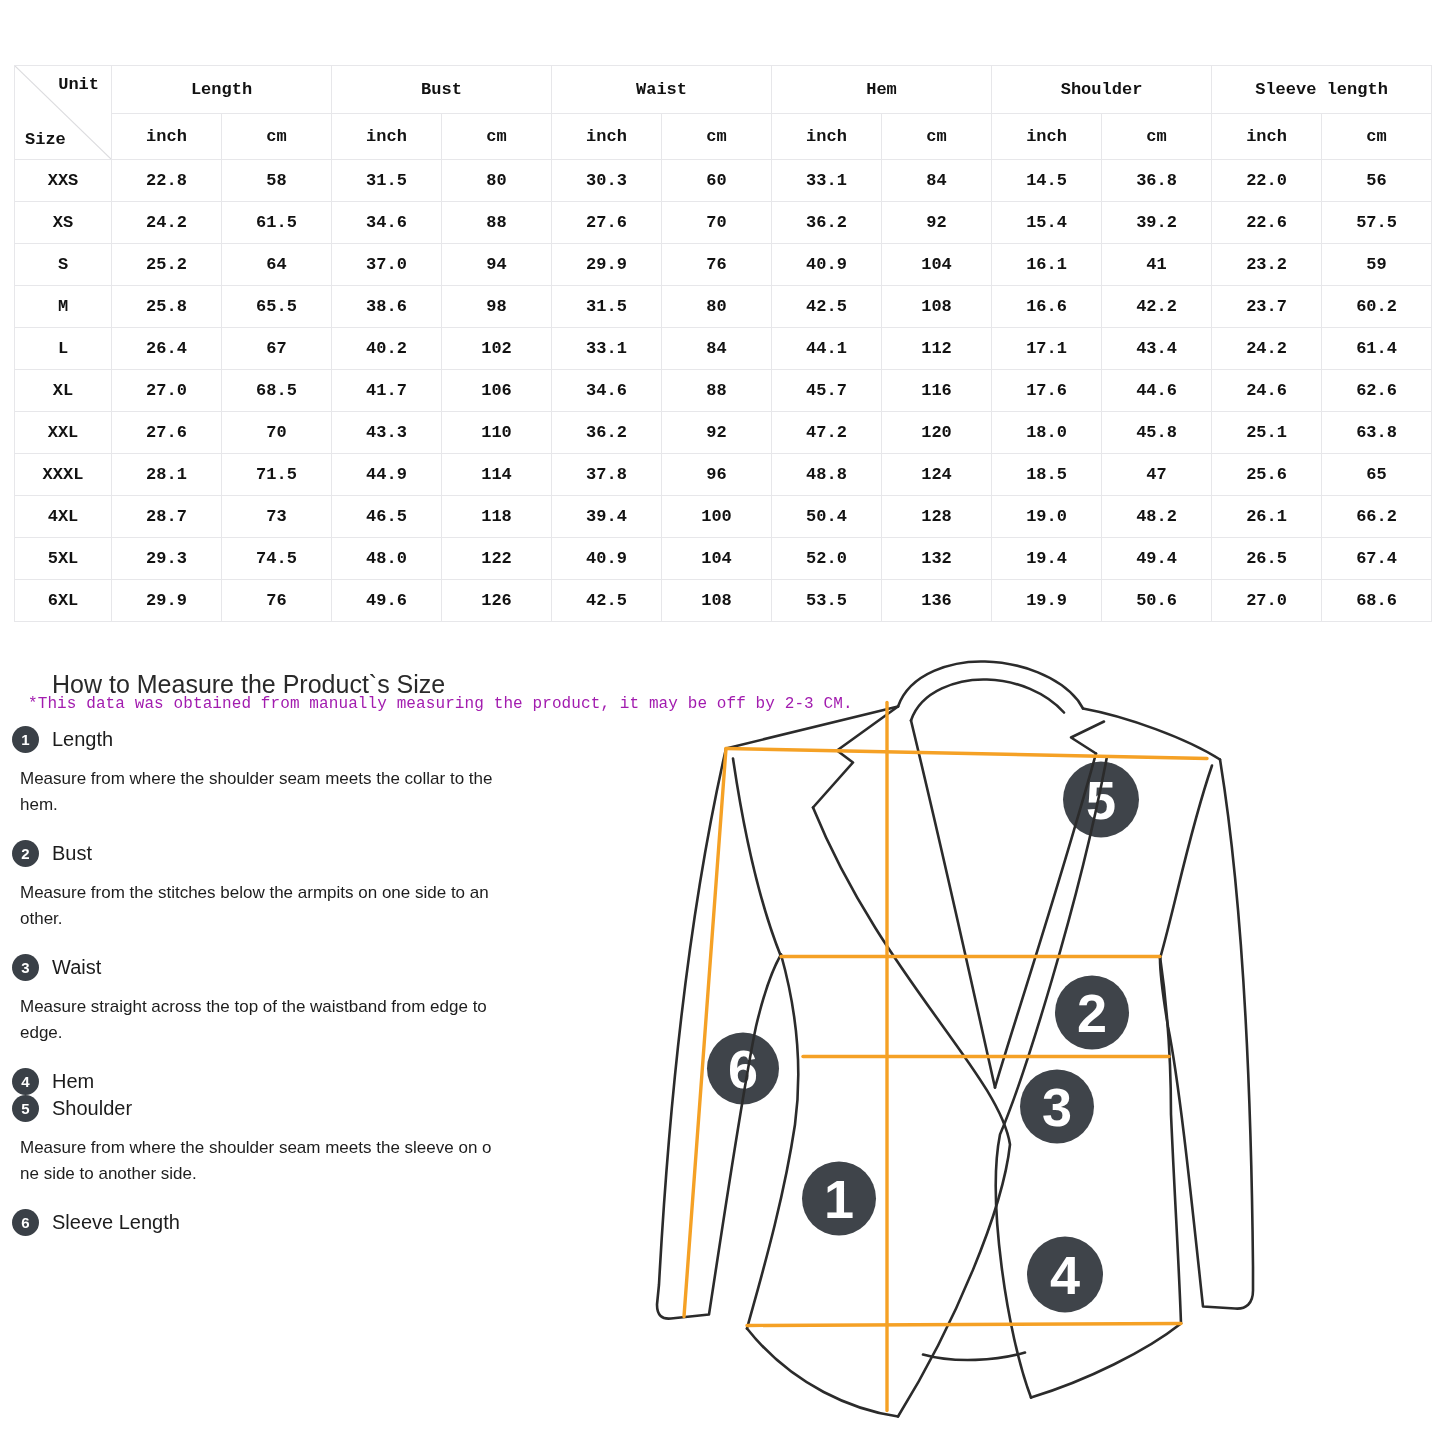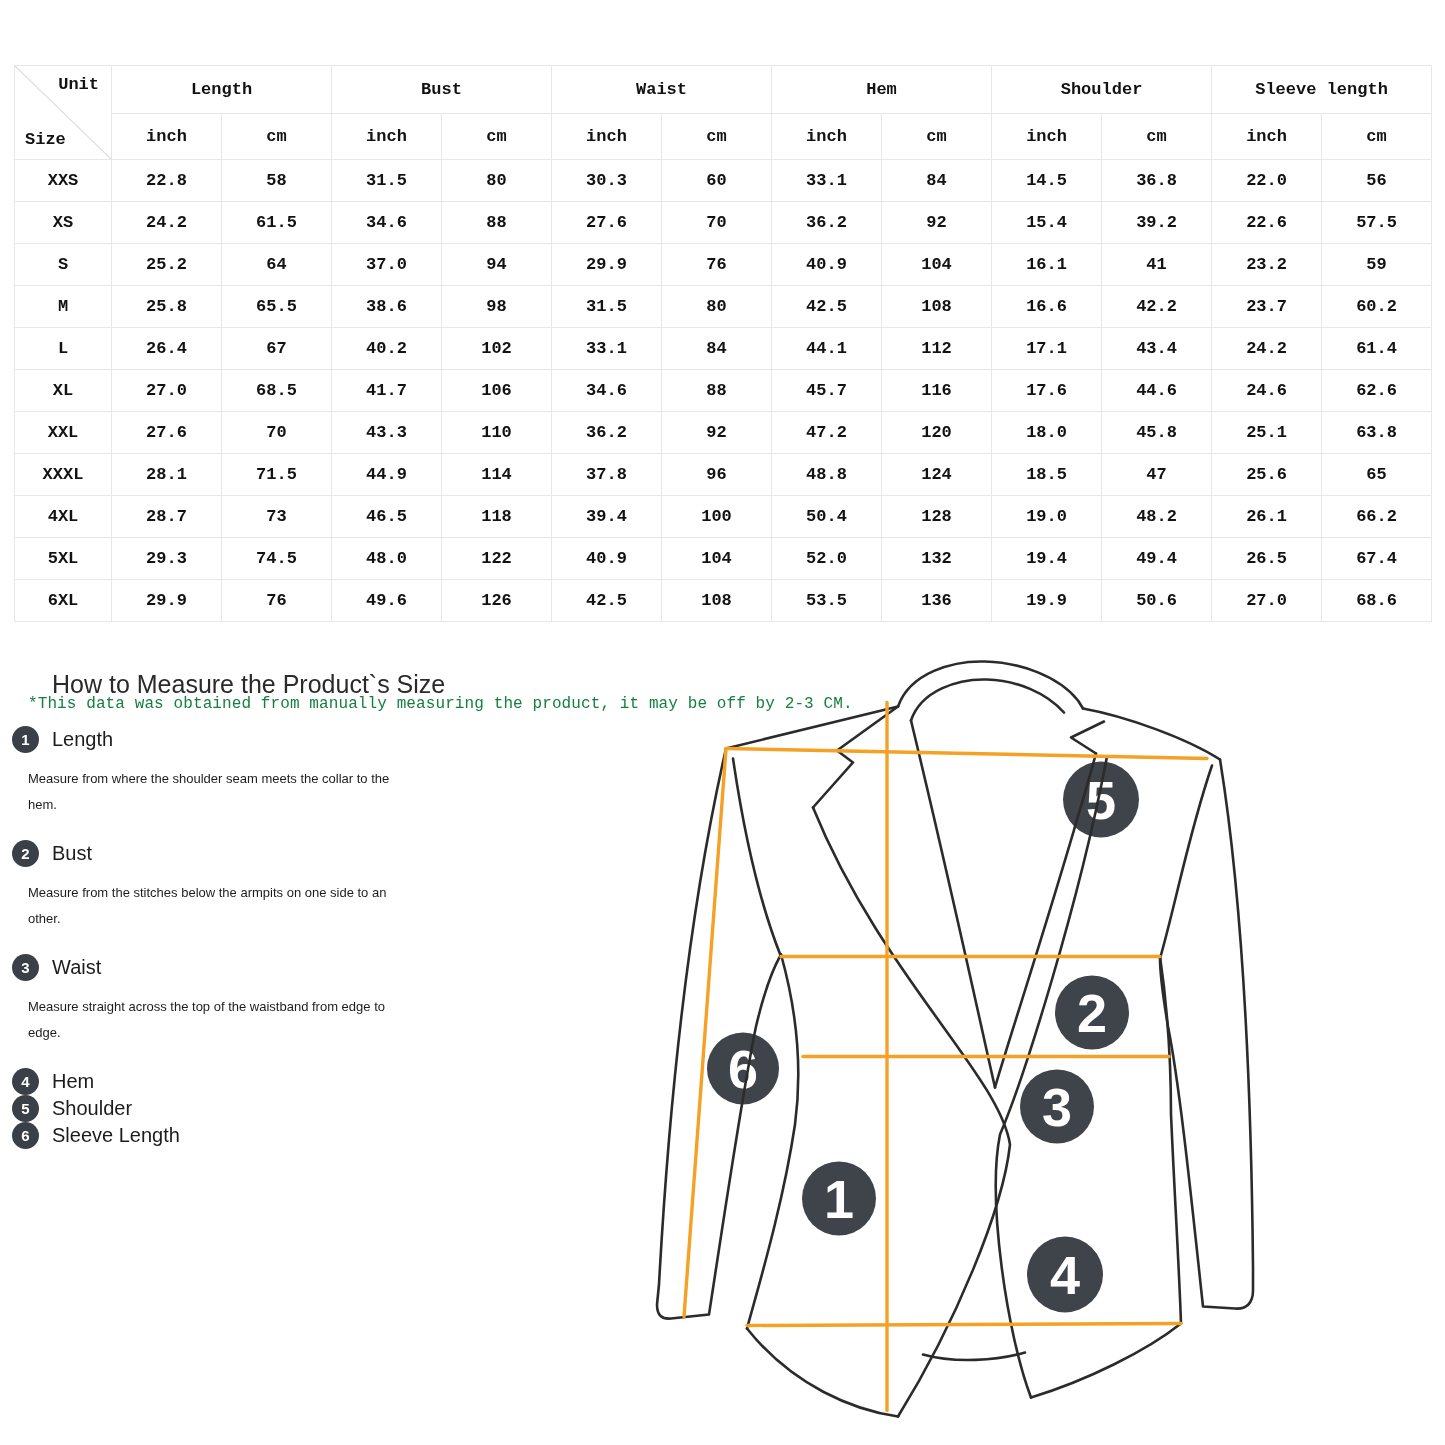--- a/index.html
+++ b/index.html
@@ -21,40 +21,40 @@
   }
   tr.group-row th { height:48px; font-size:17px; }
   tr.unit-row th { height:46px; font-size:17px;text-align:center; }
   tbody.size-body tr th, tbody.size-body tr td { height:42px; font-size:17px; }
   th.corner-cell { position:relative; padding:0; }
   th.corner-cell svg { position:absolute; left:0; top:0; width:100%; height:100%; }
   .corner-top { position:absolute; top:9px; right:12px; font-size:17px; }
   .corner-bottom { position:absolute; bottom:10px; left:10px; font-size:17px; }
 
   .footnote {
-    position:absolute; left:14px; top:630px; font-size:16px; color:#15803d;
+    position:absolute; left:14px; top:630px; font-size:16px; color:#a21caf;
     font-weight:400; letter-spacing:.1px;
   }
 
   
   .guide-title {
     position:absolute; left:12px; top:670px; font-size:25px; font-weight:400; color:#2a2a2a;margin-left:40px;
   }
   .measure-list { position:absolute; left:12px; top:726px; width:524px; }
   .m-item { }
   .m-head { display:flex; align-items:center; gap:13px; height:27px; }
   .badge {
     width:27px; height:27px; border-radius:50%;
     background:var(--badge-color,#3A4047); color:#ffffff;
     display:flex; align-items:center; justify-content:center;
     font-size:15px; font-weight:bold; flex:0 0 27px;
   }
   .m-label { font-size:20px; color:#1c1c1c; }
   .m-desc {
-    margin:13px 0 23px 16px; font-size:13px; line-height:25.5px; color:#1d1d1d;
+    margin:13px 0 23px 8px; font-size:17px; line-height:25.5px; color:#1d1d1d;
     white-space:pre-line;
   }
 
   
   .jacket-diagram { position:absolute; left:655px; top:644px; width:600px; height:801px; }
   .ink path { fill:none; stroke:#2b2b2b; stroke-width:2.6; stroke-linecap:round; stroke-linejoin:round; }
   .tape line { stroke:var(--line-color,#F5A125); stroke-width:3.4; stroke-linecap:round; }
   .markers circle { fill:var(--marker-color,#3F444A); }
   .markers text {
     fill:#ffffff; font-family:"Liberation Sans", sans-serif; font-weight:bold;
@@ -310,20 +310,22 @@
       <span class="badge">4</span>
       <span class="m-label">Hem</span>
     </div>
   </div>
 
   <div class="m-item">
     <div class="m-head">
       <span class="badge">5</span>
       <span class="m-label">Shoulder</span>
     </div>
+    <p class="m-desc">Measure from where the shoulder seam meets the sleeve on o
+ne side to another side.</p>
   </div>
 
   <div class="m-item">
     <div class="m-head">
       <span class="badge">6</span>
       <span class="m-label">Sleeve Length</span>
     </div>
   </div>
 </div>
 

